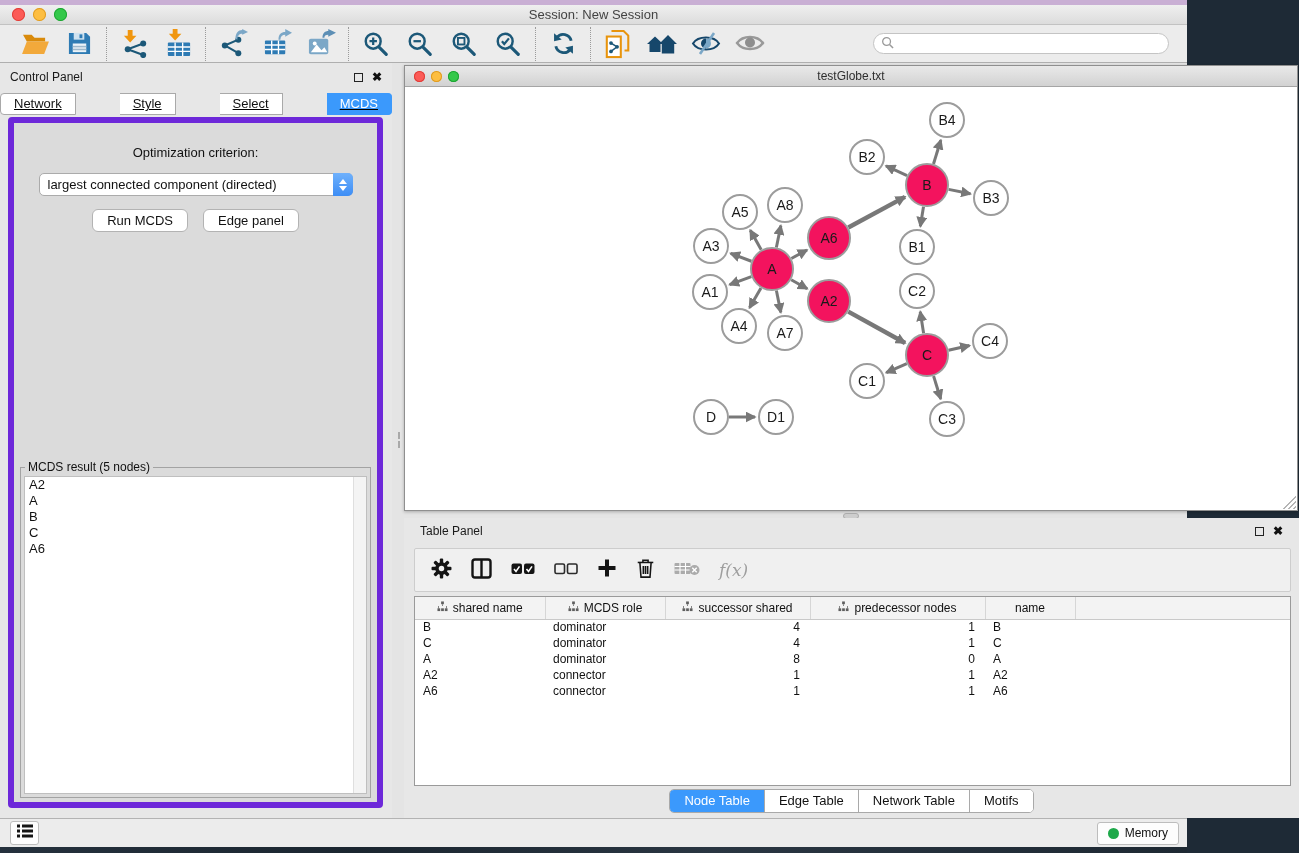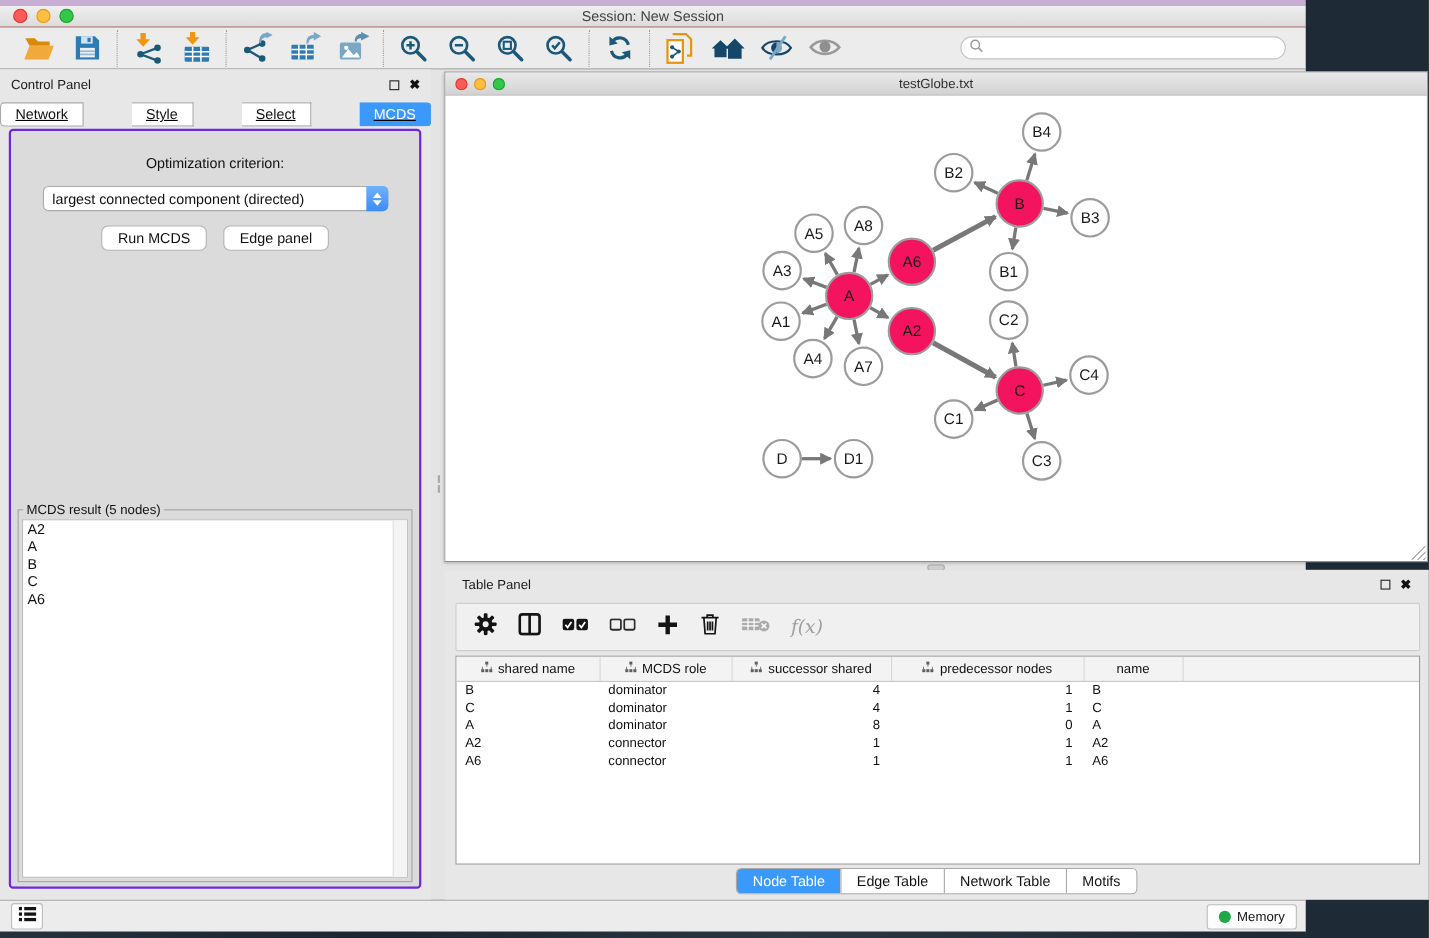--- a/index.html
+++ b/index.html
@@ -1,18 +1,18 @@
 <!DOCTYPE html>
 <html><head>
 <meta charset="utf-8">
 <style>
   * { margin:0; padding:0; box-sizing:border-box; }
   html,body { width:1299px; height:853px; overflow:hidden; }
   body { font-family:"Liberation Sans", sans-serif; background:#1E2A36; }
-  #app { position:relative; width:1187px; height:853px; background:#b91c1c; }
+  #app { position:relative; width:1187px; height:853px; background:#c4b5fd; }
 
   
   .top-strip { position:absolute; left:0; top:0; width:100%; height:5px; background:#C9AFD4; }
   .titlebar { position:absolute; left:0; top:5px; width:100%; height:20px;
     background:linear-gradient(#EFEFEF,#DCDCDC); border-bottom:1px solid #C2C2C2;
     display:flex; align-items:center; }
   .traffic { display:flex; gap:8px; margin-left:12px; }
   .dot { width:13px; height:13px; border-radius:50%; }
   .dot.red { background:#FC5B57; box-shadow:inset 0 0 0 1px #DF3D38; }
   .dot.yellow { background:#FDBE41; box-shadow:inset 0 0 0 1px #DE9B22; }
@@ -44,21 +44,21 @@
   .close-icon { font-size:12px; font-weight:bold; color:#111; line-height:1; }
 
   .cp-tabs { display:flex; justify-content:space-between; margin-top:2px; position:relative; z-index:2;text-decoration:underline; }
   .cp-tab { font-size:13px; color:#111; background:#fff; border:1px solid #A9A9A9; border-left:none;
     padding:2px 13px 3px; }
   .cp-tab:first-child { border-left:1px solid #A9A9A9; border-radius:4px 0 0 4px; }
   .cp-tab:last-child { border-radius:0 4px 4px 0; }
   .cp-tab.active { background:#3B99FC; border-color:#3B99FC; color:#fff; }
 
   .cp-content { position:absolute; left:8px; right:9px; top:54px; bottom:10px;
-    background:#DBDBDB; border:2px solid #6d28d9; border-radius:4px; }
+    background:#DBDBDB; border:6px solid #6d28d9; border-radius:4px; }
   .opt-label { text-align:center; font-size:13px; color:#111; margin-top:22px; }
   .dropdown { width:314px; height:23px; margin:13px auto 0; background:#fff; border:1px solid #ABABAB;
     border-radius:5px; display:flex; align-items:center; position:relative; }
   .dropdown .dd-text { font-size:13px; color:#111; padding-left:8px; flex:1; white-space:nowrap; }
   .dd-stepper { width:20px; height:23px; margin-right:-1px; border-radius:0 5px 5px 0;
     background:linear-gradient(#6FB1FC,#3D8DF5); display:flex; flex-direction:column;
     align-items:center; justify-content:center; gap:2px; }
   .dd-up { width:0; height:0; border-left:4px solid transparent; border-right:4px solid transparent; border-bottom:5px solid #fff; }
   .dd-down { width:0; height:0; border-left:4px solid transparent; border-right:4px solid transparent; border-top:5px solid #fff; }
   .cp-buttons { display:flex; justify-content:center; gap:15px; margin-top:13px; }

